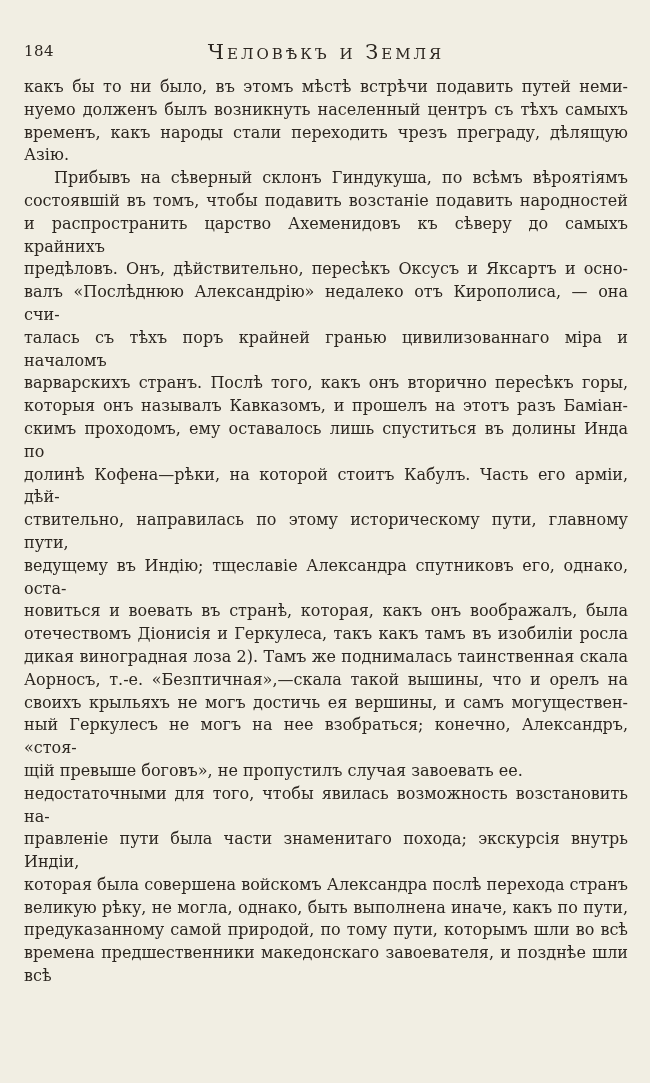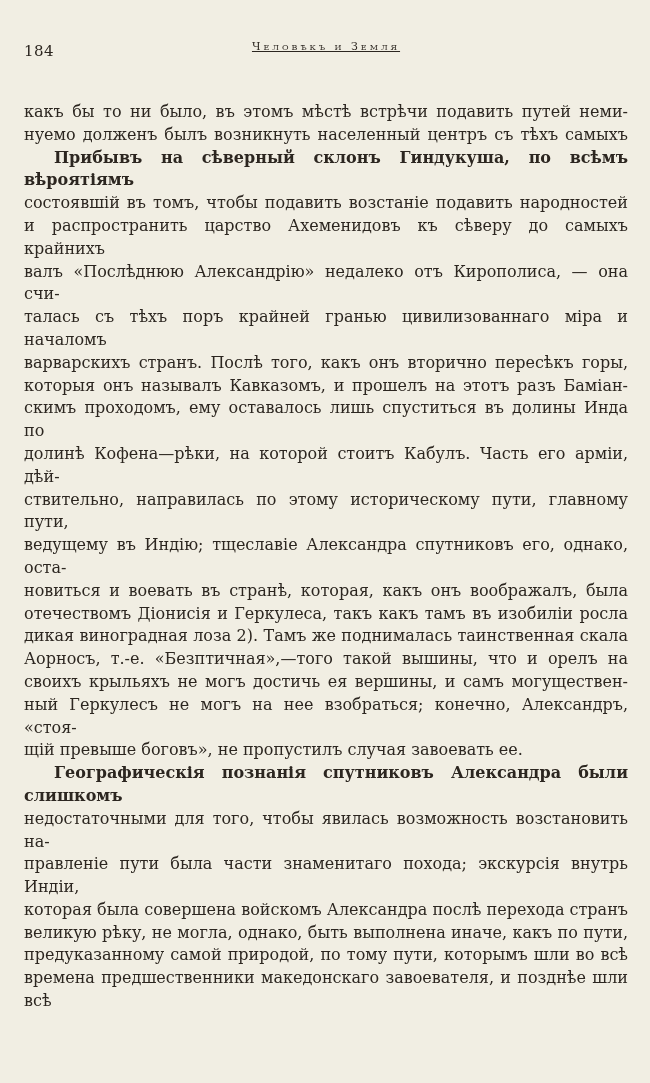--- a/index.html
+++ b/index.html
@@ -16,83 +16,83 @@
     width: 650px;
     height: 1083px;
     background: var(--paper);
     color: var(--ink);
     padding: 40px 22px 0 24px;
     overflow: hidden;
   }
   .header {
     position: relative;
     height: 20px;
-    margin-bottom: 41px;
+    margin-bottom: 16px;
   }
   .page-number {
     position: absolute;
     left: 0;
     top: 2px;
     font-size: 15px;
     letter-spacing: 0.5px;
   }
   .running-title {
     display: block;
     text-align: center;
-    font-size: 11px;
+    font-size: 21px;
     font-variant: small-caps;
     letter-spacing: 3px;
-    text-decoration: underline;
   }
   .body-text { font-size: 16px; }
   .paragraph { margin: 0; }
   .line {
     line-height: 22.8px;
     text-align: justify;
     text-align-last: justify;
   }
   .line.last { text-align-last: left; }
-  .line.first-indent { text-indent: 30px; font-weight: bold; }
+  .line.first-indent { text-indent: 30px; }
 </style>
 </head>
 <body>
 
 <div class="page">
   <div class="header">
     <span class="page-number">184</span>
     <div class="running-title">Человѣкъ и Земля</div>
   </div>
 
   <div class="body-text">
       <div class="paragraph">
         <div class="line">какъ бы то ни было, въ этомъ мѣстѣ встрѣчи подавить путей неми-</div>
         <div class="line">нуемо долженъ былъ возникнуть населенный центръ съ тѣхъ самыхъ</div>
+        <div class="line">временъ, какъ народы стали переходить чрезъ преграду, дѣлящую Азію.</div>
       </div>
       <div class="paragraph">
         <div class="line first-indent">Прибывъ на сѣверный склонъ Гиндукуша, по всѣмъ вѣроятіямъ</div>
         <div class="line">состоявшій въ томъ, чтобы подавить возстаніе подавить народностей</div>
         <div class="line">и распространить царство Ахеменидовъ къ сѣверу до самыхъ крайнихъ</div>
+        <div class="line">предѣловъ. Онъ, дѣйствительно, пересѣкъ Оксусъ и Яксартъ и осно-</div>
         <div class="line">валъ «Послѣднюю Александрію» недалеко отъ Кирополиса, — она счи-</div>
         <div class="line">талась съ тѣхъ поръ крайней гранью цивилизованнаго міра и началомъ</div>
         <div class="line">варварскихъ странъ. Послѣ того, какъ онъ вторично пересѣкъ горы,</div>
         <div class="line">которыя онъ называлъ Кавказомъ, и прошелъ на этотъ разъ Баміан-</div>
         <div class="line">скимъ проходомъ, ему оставалось лишь спуститься въ долины Инда по</div>
         <div class="line">долинѣ Кофена—рѣки, на которой стоитъ Кабулъ. Часть его арміи, дѣй-</div>
         <div class="line">ствительно, направилась по этому историческому пути, главному пути,</div>
         <div class="line">ведущему въ Индію; тщеславіе Александра спутниковъ его, однако, оста-</div>
         <div class="line">новиться и воевать въ странѣ, которая, какъ онъ воображалъ, была</div>
         <div class="line">отечествомъ Діонисія и Геркулеса, такъ какъ тамъ въ изобиліи росла</div>
         <div class="line">дикая виноградная лоза 2). Тамъ же поднималась таинственная скала</div>
-        <div class="line">Аорносъ, т.-е. «Безптичная»,—того такой вышины, что и орелъ на</div>
+        <div class="line">Аорносъ, т.-е. «Безптичная»,—скала такой вышины, что и орелъ на</div>
         <div class="line">своихъ крыльяхъ не могъ достичь ея вершины, и самъ могуществен-</div>
         <div class="line">ный Геркулесъ не могъ на нее взобраться; конечно, Александръ, «стоя-</div>
         <div class="line last">щій превыше боговъ», не пропустилъ случая завоевать ее.</div>
       </div>
       <div class="paragraph">
-        <div class="line first-indent">Географическія познанія спутниковъ Александра были слишкомъ</div>
         <div class="line">недостаточными для того, чтобы явилась возможность возстановить на-</div>
         <div class="line">правленіе пути была части знаменитаго похода; экскурсія внутрь Индіи,</div>
         <div class="line">которая была совершена войскомъ Александра послѣ перехода странъ</div>
         <div class="line">великую рѣку, не могла, однако, быть выполнена иначе, какъ по пути,</div>
         <div class="line">предуказанному самой природой, по тому пути, которымъ шли во всѣ</div>
         <div class="line">времена предшественники македонскаго завоевателя, и позднѣе шли всѣ</div>
       </div>
     </div>
 
 </div>

